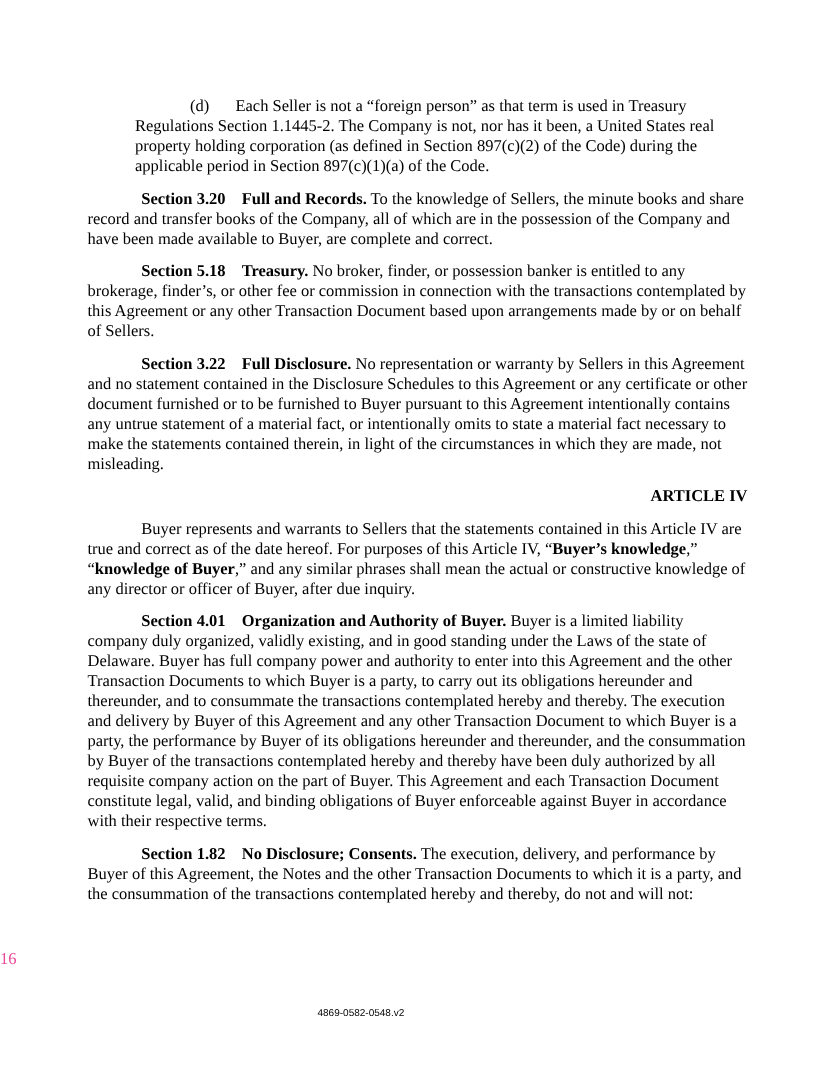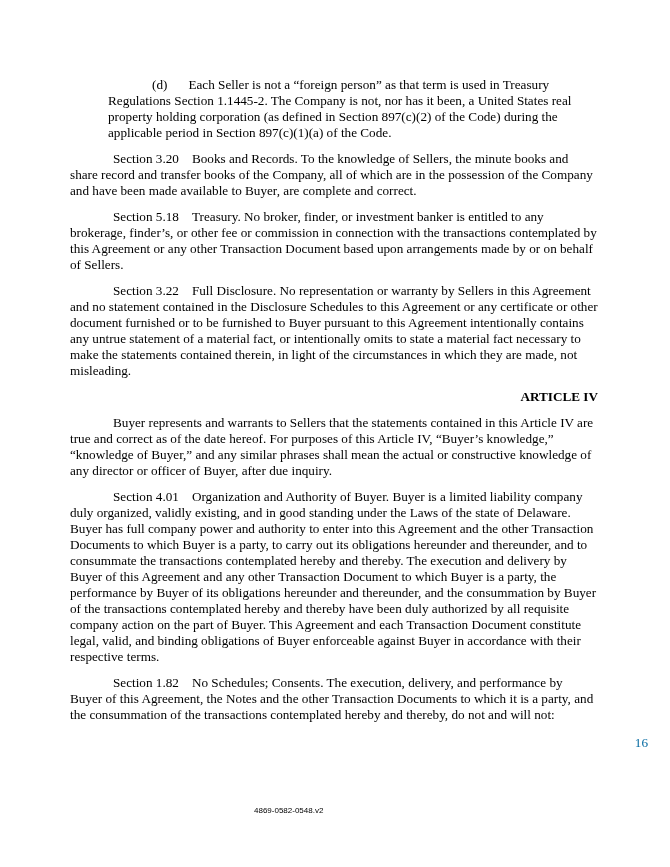--- a/index.html
+++ b/index.html
@@ -38,67 +38,67 @@
     text-indent: 43px;
   }
   .tabm {
     display: inline-block;
     width: 21px;
   }
   .tabs {
     display: inline-block;
     width: 13px;
   }
-  b { font-weight: normal; }
+  b { font-weight: bold; }
   .article {
     text-align: right;
     font-weight: bold;
     margin: 0 0 10px 0;
   }
   .pageno {
     position: absolute;
-    top: 735px;
+    top: 759px;
     left: 0;
     width: 648px;
-    text-align: right;
+    text-align: left;
     font-family: "Liberation Serif", serif;
     font-size: 13.2px;
-    color: #0369a1;
+    color: #ec4899;
   }
   .docid {
     position: absolute;
     top: 803px;
     left: 254px;
     font-family: "Liberation Sans", sans-serif;
     font-size: 8px;
     color: #000000;
   }
 </style>
 </head>
 <body>
 
 <div class="page">
   <div class="content">
 
     <p class="para sub"><span>(d)</span><span class="tabm"></span><span>Each Seller is not a “foreign person” as that term is used in Treasury Regulations Section 1.1445-2. The Company is not, nor has it been, a United States real property holding corporation (as defined in Section 897(c)(2) of the Code) during the applicable period in Section 897(c)(1)(a) of the Code.</span></p>
 
 
-    <p class="para sec"><b>Section 3.20</b><span class="tabs"></span><b>Books and Records.</b> <span>To the knowledge of Sellers, the minute books and share record and transfer books of the Company, all of which are in the possession of the Company and have been made available to Buyer, are complete and correct.</span></p>
+    <p class="para sec"><b>Section 3.20</b><span class="tabs"></span><b>Full and Records.</b> <span>To the knowledge of Sellers, the minute books and share record and transfer books of the Company, all of which are in the possession of the Company and have been made available to Buyer, are complete and correct.</span></p>
 
-    <p class="para sec"><b>Section 5.18</b><span class="tabs"></span><b>Treasury.</b> <span>No broker, finder, or investment banker is entitled to any brokerage, finder’s, or other fee or commission in connection with the transactions contemplated by this Agreement or any other Transaction Document based upon arrangements made by or on behalf of Sellers.</span></p>
+    <p class="para sec"><b>Section 5.18</b><span class="tabs"></span><b>Treasury.</b> <span>No broker, finder, or possession banker is entitled to any brokerage, finder’s, or other fee or commission in connection with the transactions contemplated by this Agreement or any other Transaction Document based upon arrangements made by or on behalf of Sellers.</span></p>
 
     <p class="para sec"><b>Section 3.22</b><span class="tabs"></span><b>Full Disclosure.</b> <span>No representation or warranty by Sellers in this Agreement and no statement contained in the Disclosure Schedules to this Agreement or any certificate or other document furnished or to be furnished to Buyer pursuant to this Agreement intentionally contains any untrue statement of a material fact, or intentionally omits to state a material fact necessary to make the statements contained therein, in light of the circumstances in which they are made, not misleading.</span></p>
 
     <div class="article">
       <div>ARTICLE IV</div>
     </div>
 
     <p class="para sec"><span>Buyer represents and warrants to Sellers that the statements contained in this Article IV are true and correct as of the date hereof. For purposes of this Article IV, “</span><b>Buyer’s knowledge</b><span>,” “</span><b>knowledge of Buyer</b><span>,” and any similar phrases shall mean the actual or constructive knowledge of any director or officer of Buyer, after due inquiry.</span></p>
 
     <p class="para sec"><b>Section 4.01</b><span class="tabs"></span><b>Organization and Authority of Buyer.</b> <span>Buyer is a limited liability company duly organized, validly existing, and in good standing under the Laws of the state of Delaware. Buyer has full company power and authority to enter into this Agreement and the other Transaction Documents to which Buyer is a party, to carry out its obligations hereunder and thereunder, and to consummate the transactions contemplated hereby and thereby. The execution and delivery by Buyer of this Agreement and any other Transaction Document to which Buyer is a party, the performance by Buyer of its obligations hereunder and thereunder, and the consummation by Buyer of the transactions contemplated hereby and thereby have been duly authorized by all requisite company action on the part of Buyer. This Agreement and each Transaction Document constitute legal, valid, and binding obligations of Buyer enforceable against Buyer in accordance with their respective terms.</span></p>
 
-    <p class="para sec"><b>Section 1.82</b><span class="tabs"></span><b>No Schedules; Consents.</b> <span>The execution, delivery, and performance by Buyer of this Agreement, the Notes and the other Transaction Documents to which it is a party, and the consummation of the transactions contemplated hereby and thereby, do not and will not:</span></p>
+    <p class="para sec"><b>Section 1.82</b><span class="tabs"></span><b>No Disclosure; Consents.</b> <span>The execution, delivery, and performance by Buyer of this Agreement, the Notes and the other Transaction Documents to which it is a party, and the consummation of the transactions contemplated hereby and thereby, do not and will not:</span></p>
 
   </div>
 
   <div class="pageno">16</div>
   <div class="docid">4869-0582-0548.v2</div>
 </div>
 
 </body></html>

